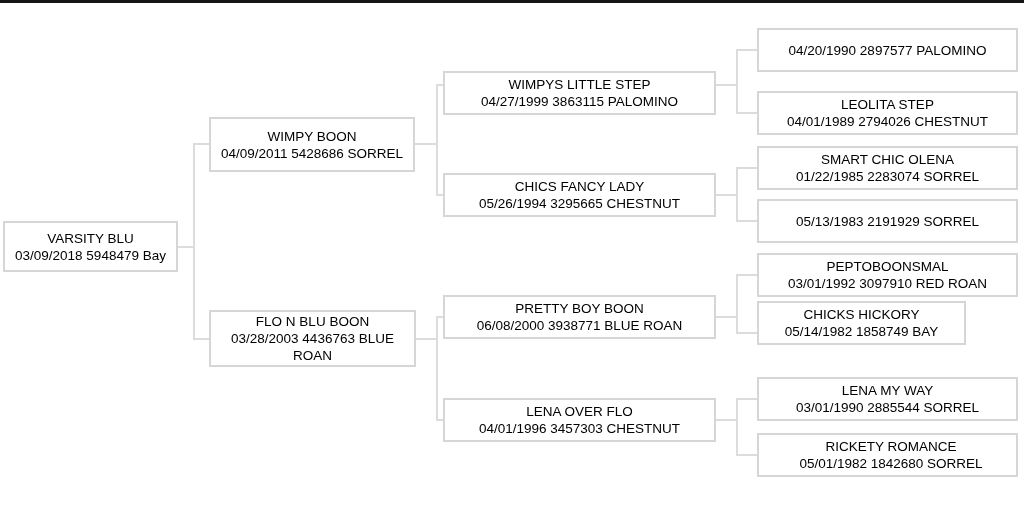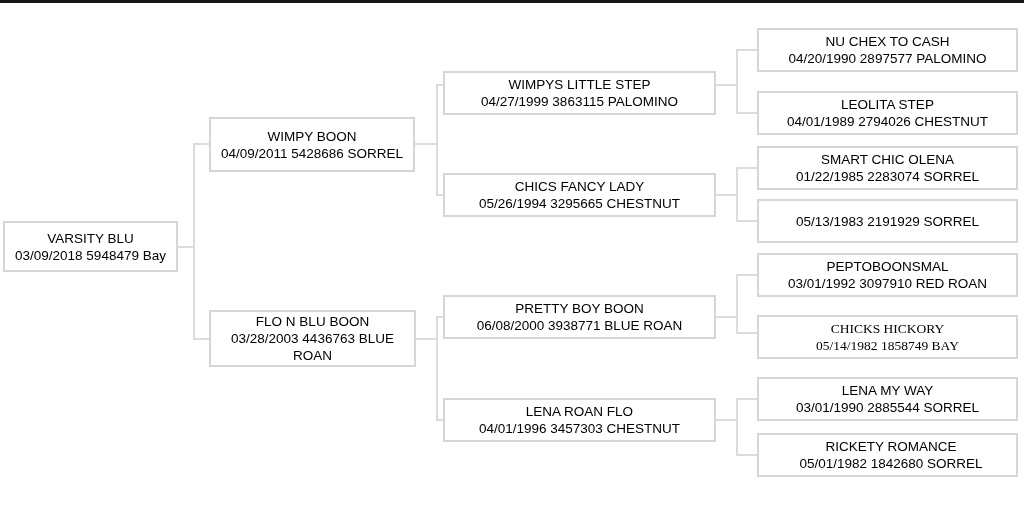--- a/index.html
+++ b/index.html
@@ -39,21 +39,21 @@
   #n-d   {left:209px;top:310px;width:207px;height:57px;}
   #n-ss  {left:443px;top:63px; width:273px;height:44px;margin-top:8px;}
   #n-sd  {left:443px;top:173px;width:273px;height:44px;}
   #n-ds  {left:443px;top:295px;width:273px;height:44px;}
   #n-dd  {left:443px;top:398px;width:273px;height:44px;}
   #n-sss {left:757px;top:28px; width:261px;height:44px;}
   #n-ssd {left:757px;top:91px; width:261px;height:44px;}
   #n-sds {left:757px;top:146px;width:261px;height:44px;}
   #n-sdd {left:757px;top:199px;width:261px;height:44px;}
   #n-dss {left:757px;top:253px;width:261px;height:44px;}
-  #n-dsd {left:757px;top:315px;width:261px;height:44px;font-family:Liberation Serif, serif;}
+  #n-dsd {left:757px;top:301px;width:209px;height:44px;}
   #n-dds {left:757px;top:377px;width:261px;height:44px;}
   #n-ddd {left:757px;top:433px;width:261px;height:44px;padding-left:12px;}
 </style>
 </head>
 <body>
 
 <div class="stage">
 
   <div class="top-bar"></div>
 
@@ -91,26 +91,25 @@
     <span>CHICS FANCY LADY</span>
     <span>05/26/1994 3295665 CHESTNUT</span>
   </div>
 
   <div class="node" id="n-ds">
     <span>PRETTY BOY BOON</span>
     <span>06/08/2000 3938771 BLUE ROAN</span>
   </div>
 
   <div class="node" id="n-dd">
-    <span>LENA ROAN FLO</span>
+    <span>LENA OVER FLO</span>
     <span>04/01/1996 3457303 CHESTNUT</span>
   </div>
 
   <div class="node" id="n-sss">
-    <span>NU CHEX TO CASH</span>
     <span>04/20/1990 2897577 PALOMINO</span>
   </div>
 
   <div class="node" id="n-ssd">
     <span>LEOLITA STEP</span>
     <span>04/01/1989 2794026 CHESTNUT</span>
   </div>
 
   <div class="node" id="n-sds">
     <span>SMART CHIC OLENA</span>

